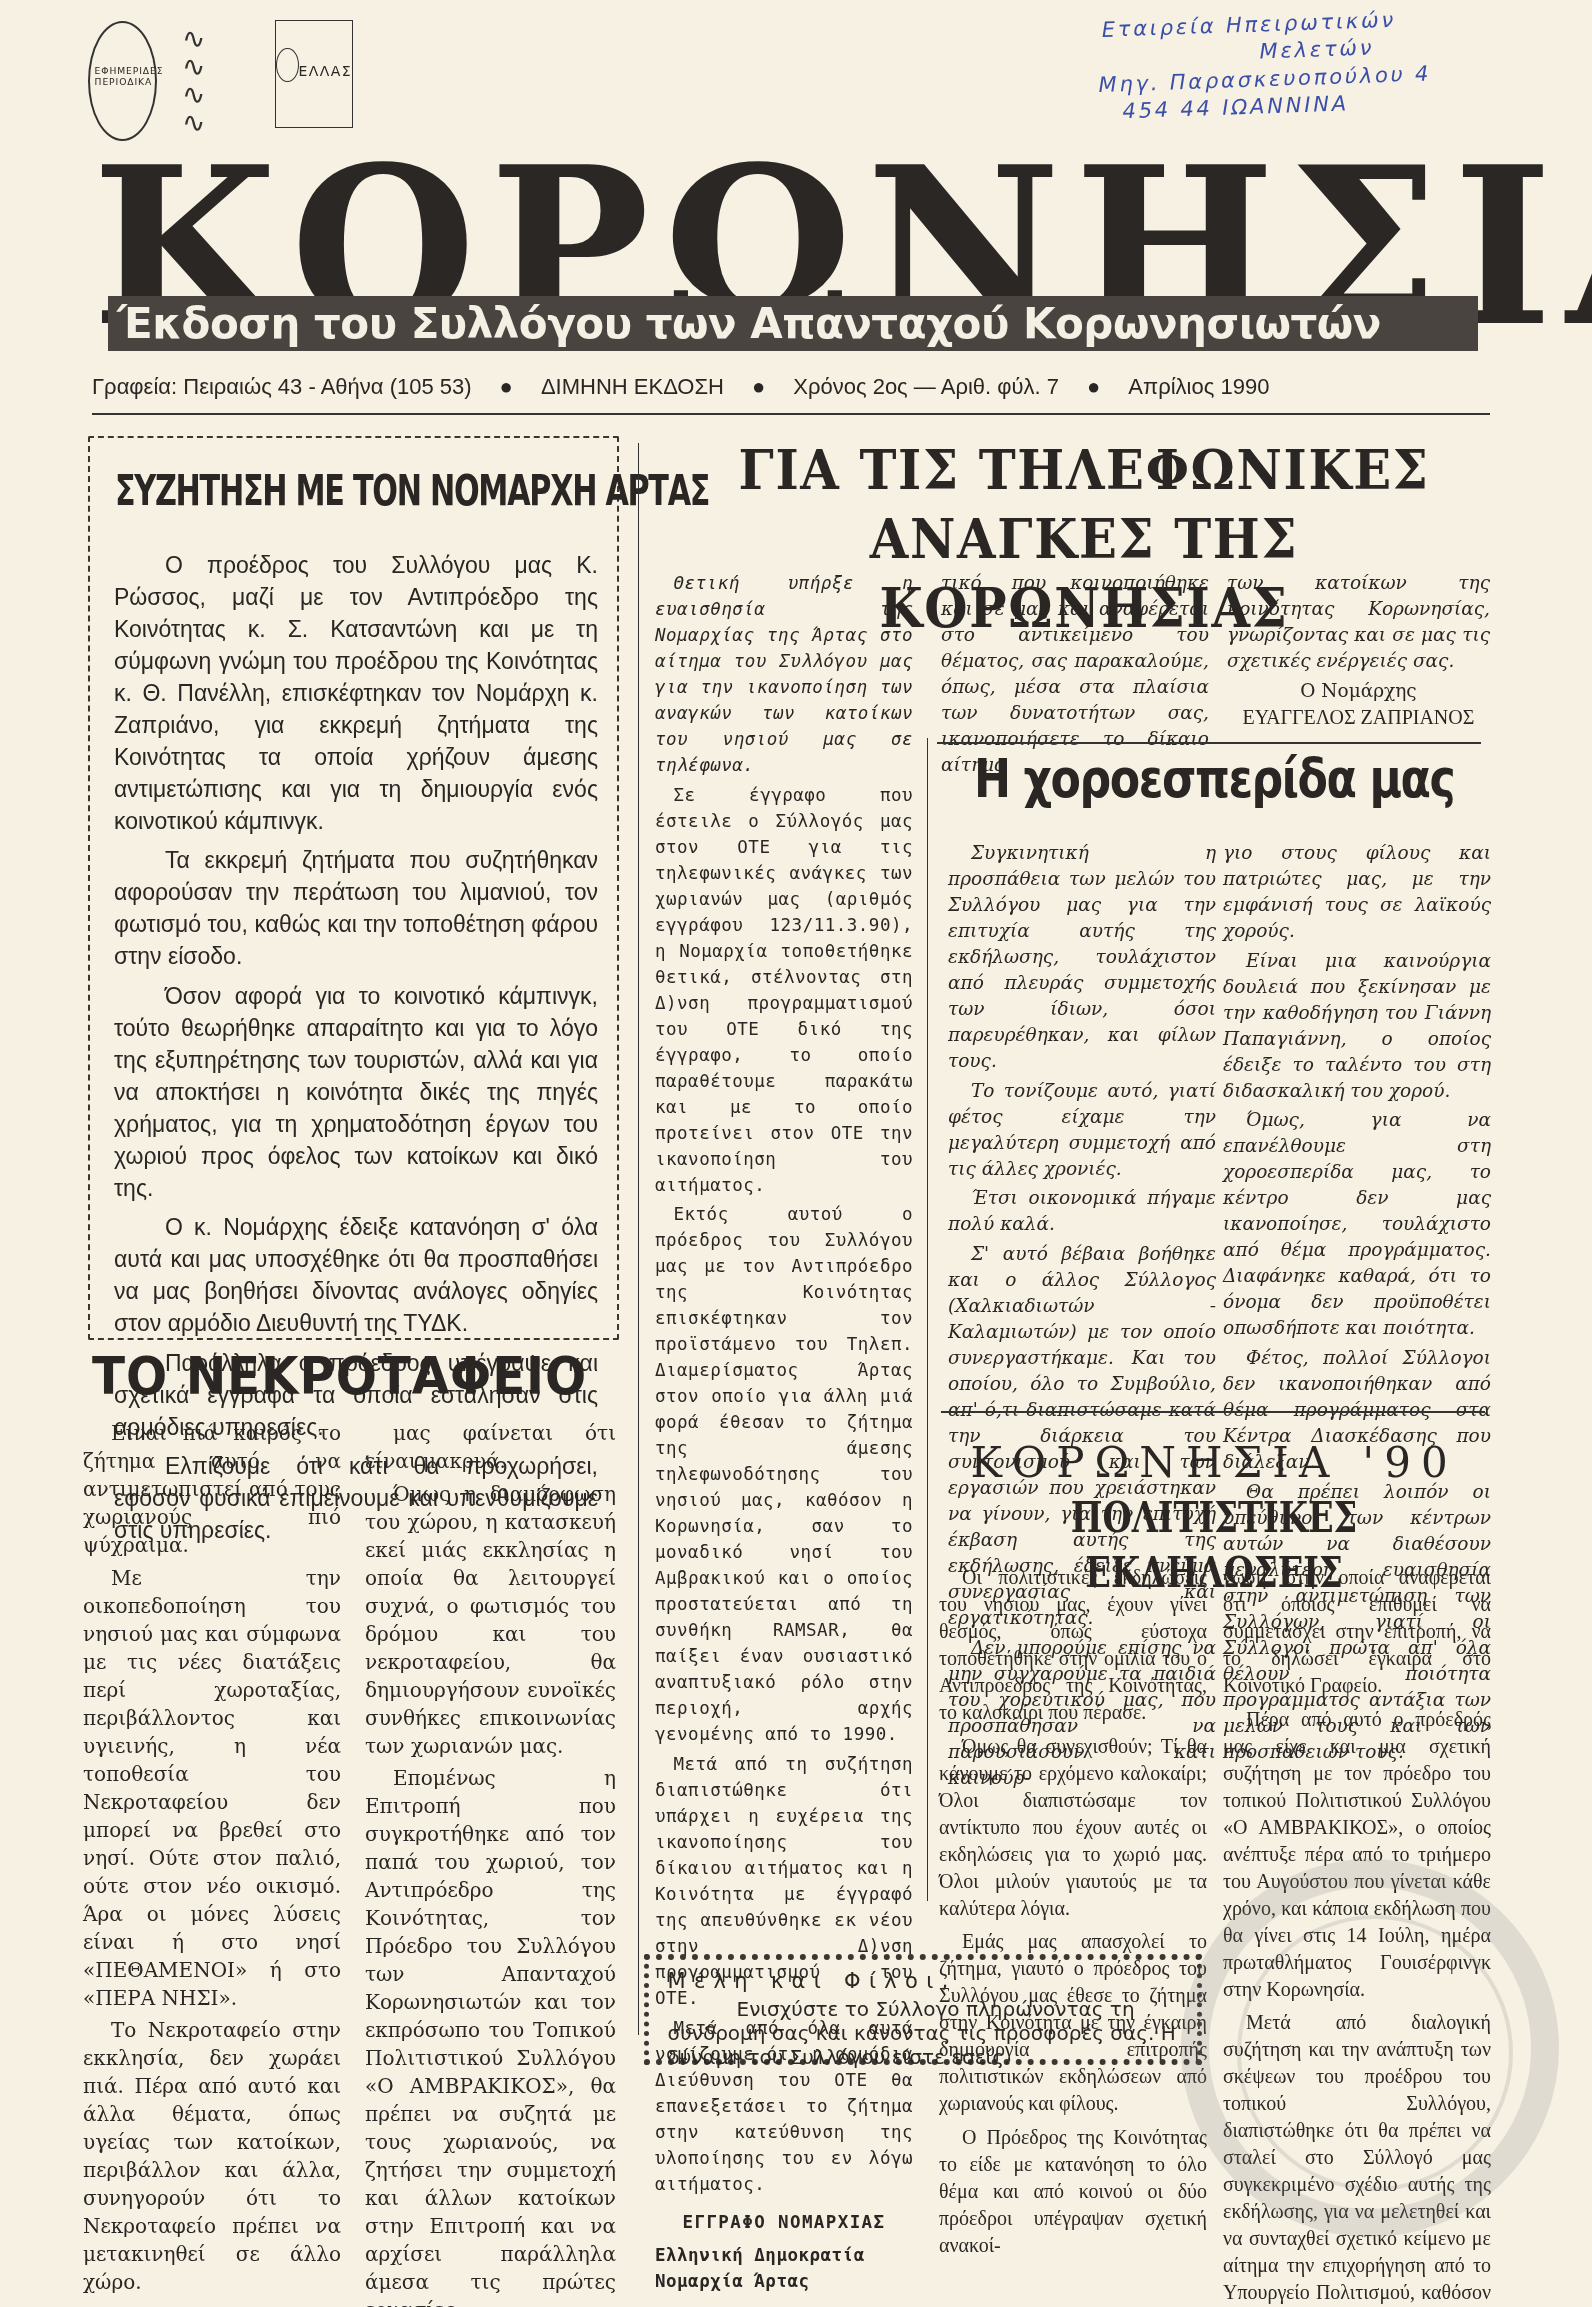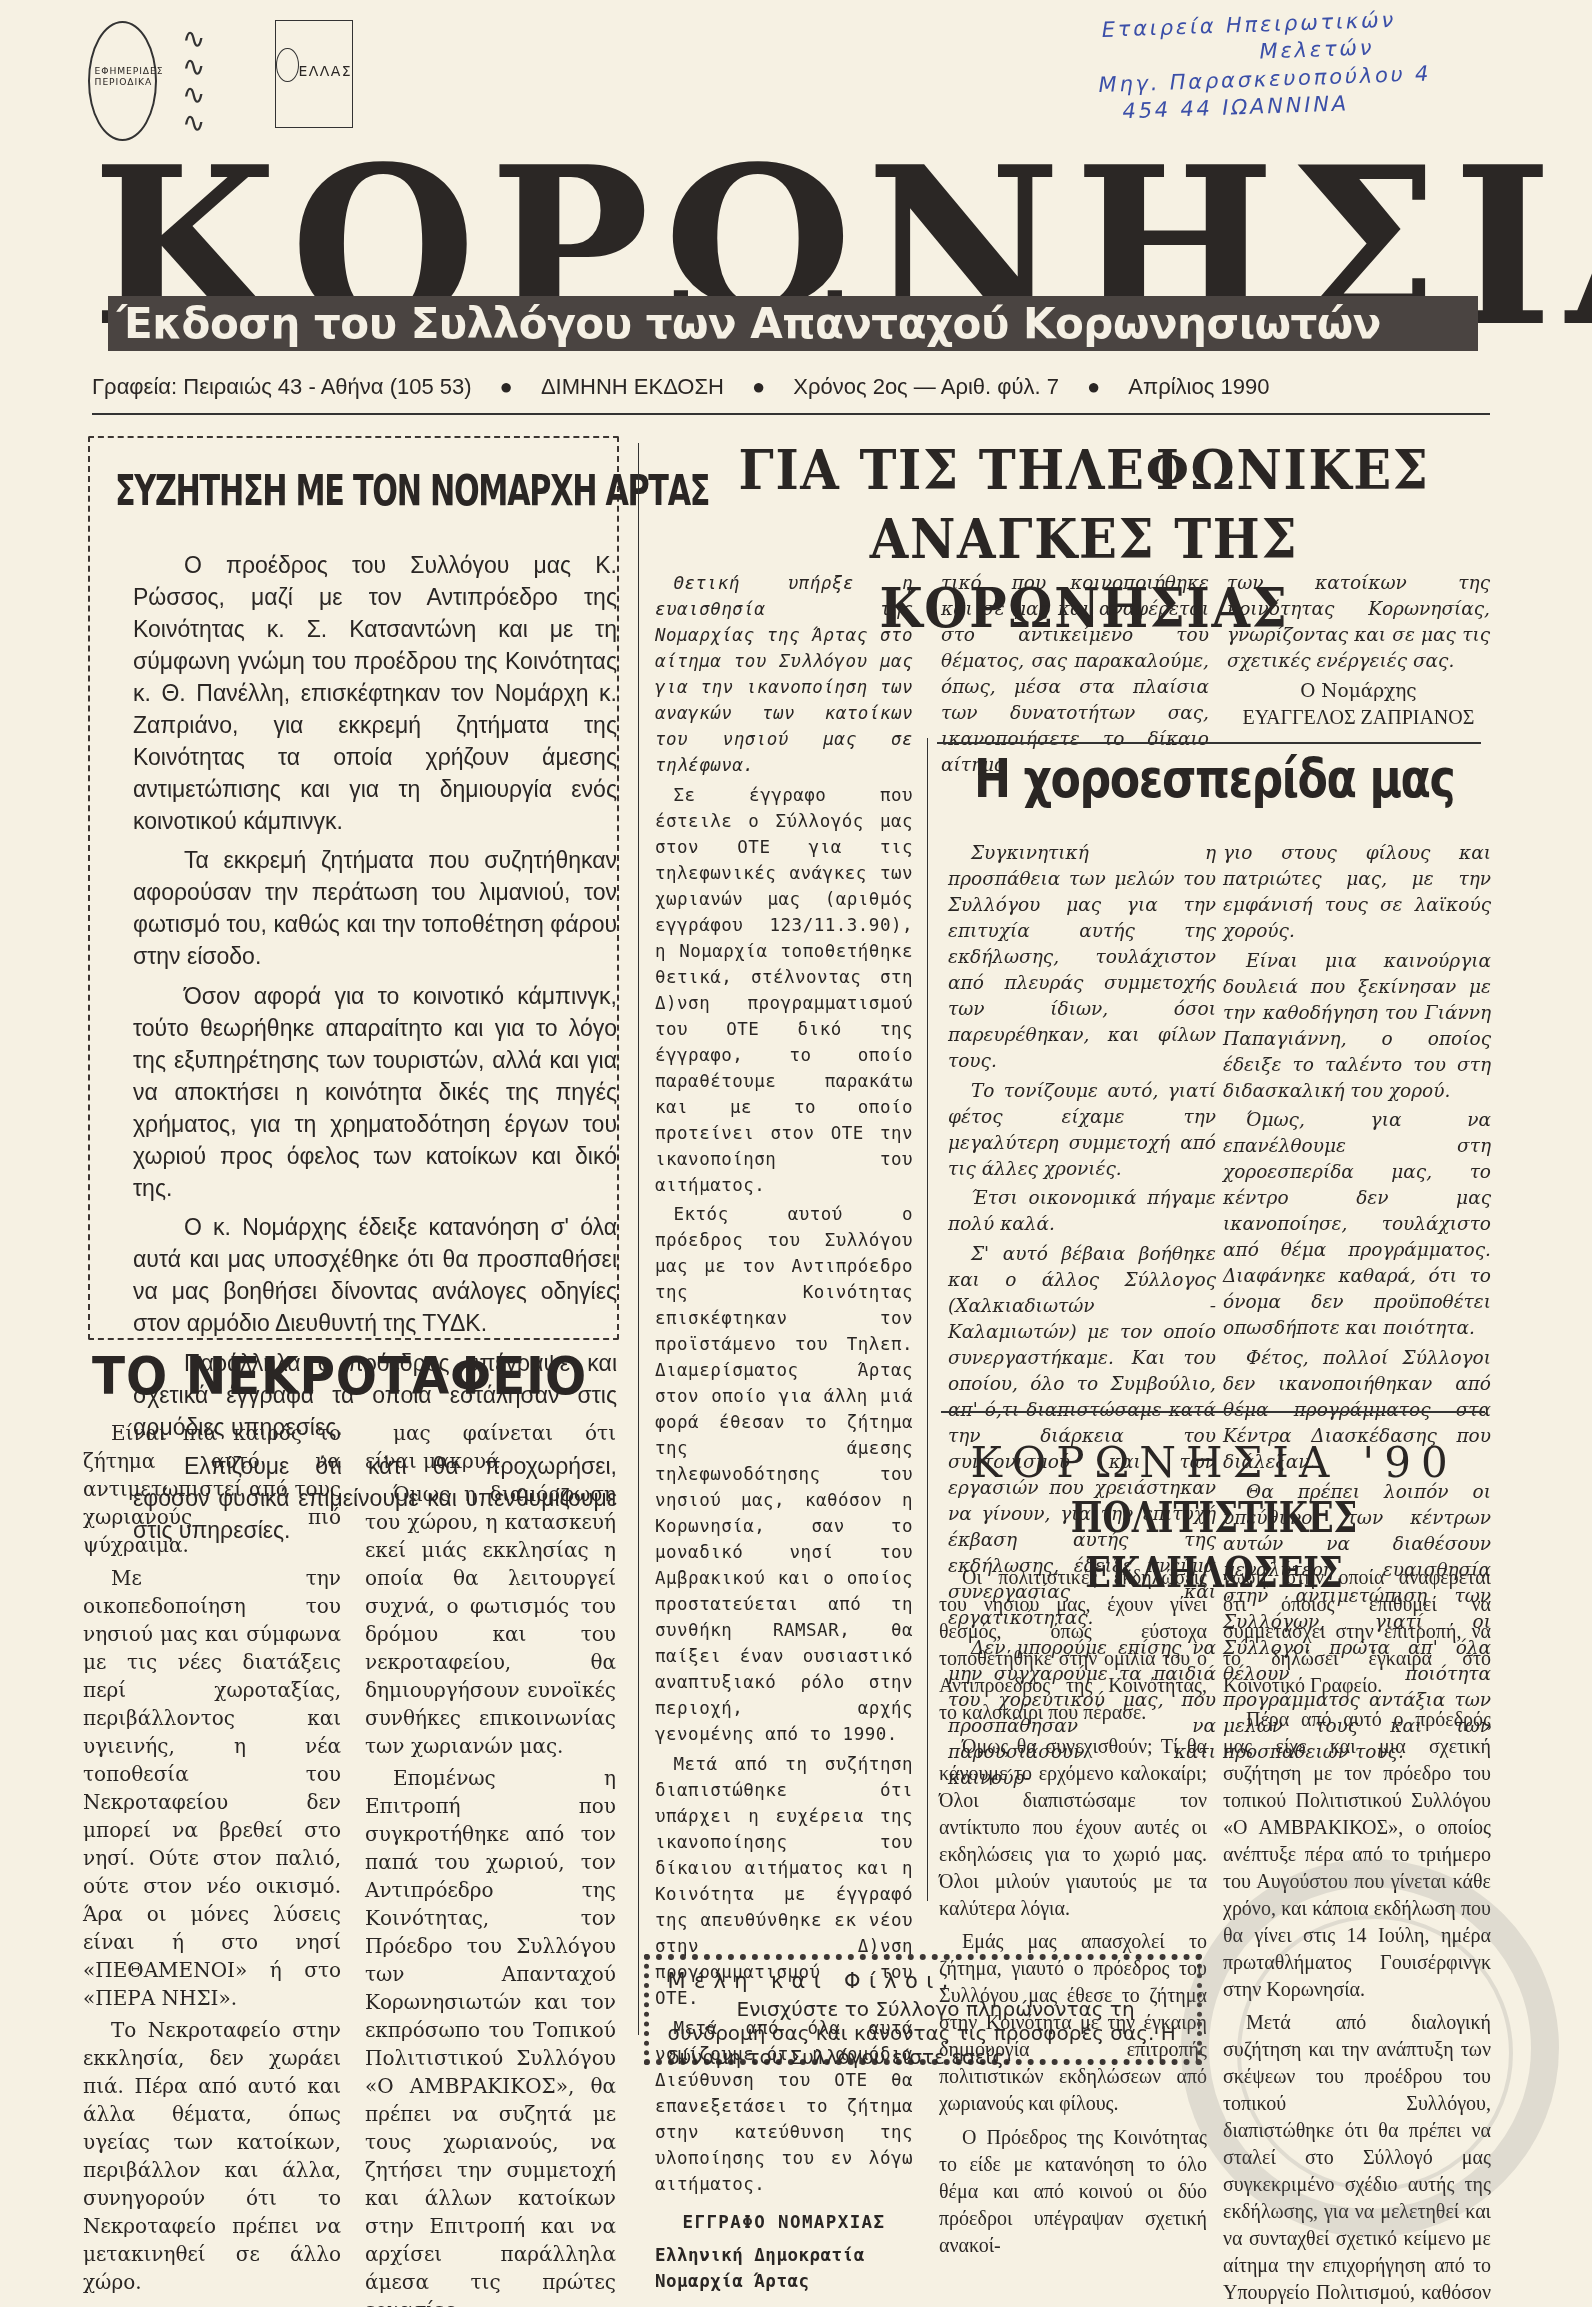--- a/index.html
+++ b/index.html
@@ -69,21 +69,21 @@
   <span>ΔΙΜΗΝΗ ΕΚΔΟΣΗ</span>
   <span>●</span>
   <span>Χρόνος 2ος — Αριθ. φύλ. 7</span>
   <span>●</span>
   <span>Απρίλιος 1990</span>
 </div>
 <div class="abs rule" style="left:92px;top:413px;width:1398px;height:1.8px;"></div>
 
 <div class="abs wavy-box" style="left:88px;top:436px;width:531px;height:904px;"></div>
 <div class="abs headline-cond" style="left:115px;top:466px;font-size:42px;transform:scaleX(0.72);">ΣΥΖΗΤΗΣΗ ΜΕ ΤΟΝ ΝΟΜΑΡΧΗ ΑΡΤΑΣ</div>
-<div class="abs sans-text" style="left:133px;top:549px;width:484px;">
+<div class="abs sans-text" style="left:114px;top:549px;width:484px;">
   <p>Ο προέδρος του Συλλόγου μας Κ. Ρώσσος, μαζί με τον Αντιπρόεδρο της Κοινότητας κ. Σ. Κατσαντώνη και με τη σύμφωνη γνώμη του προέδρου της Κοινότητας κ. Θ. Πανέλλη, επισκέφτηκαν τον Νομάρχη κ. Ζαπριάνο, για εκκρεμή ζητήματα της Κοινότητας τα οποία χρήζουν άμεσης αντιμετώπισης και για τη δημιουργία ενός κοινοτικού κάμπινγκ.</p>
   <p>Τα εκκρεμή ζητήματα που συζητήθηκαν αφορούσαν την περάτωση του λιμανιού, τον φωτισμό του, καθώς και την τοποθέτηση φάρου στην είσοδο.</p>
   <p>Όσον αφορά για το κοινοτικό κάμπινγκ, τούτο θεωρήθηκε απαραίτητο και για το λόγο της εξυπηρέτησης των τουριστών, αλλά και για να αποκτήσει η κοινότητα δικές της πηγές χρήματος, για τη χρηματοδότηση έργων του χωριού προς όφελος των κατοίκων και δικό της.</p>
   <p>Ο κ. Νομάρχης έδειξε κατανόηση σ' όλα αυτά και μας υποσχέθηκε ότι θα προσπαθήσει να μας βοηθήσει δίνοντας ανάλογες οδηγίες στον αρμόδιο Διευθυντή της ΤΥΔΚ.</p>
   <p>Παράλληλα ο πρόεδρος υπέγραψε και σχετικά έγγραφα τα οποία εστάλησαν στις αρμόδιες υπηρεσίες.</p>
   <p>Ελπίζουμε ότι κάτι θα προχωρήσει, εφόσον φυσικά επιμείνουμε και υπενθυμίζουμε στις υπηρεσίες.</p>
 </div>
 
 <div class="abs headline-cond" style="left:92px;top:1347px;font-size:51px;letter-spacing:0.9px;transform:scaleX(0.95);">ΤΟ ΝΕΚΡΟΤΑΦΕΙΟ</div>
 <div class="abs col-text" style="left:83px;top:1419px;width:258px;">

